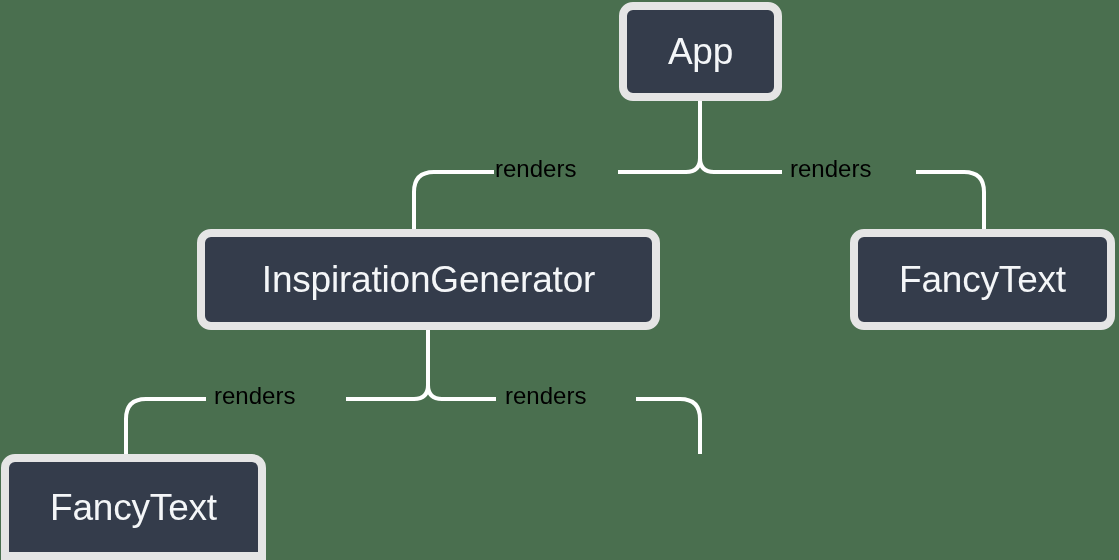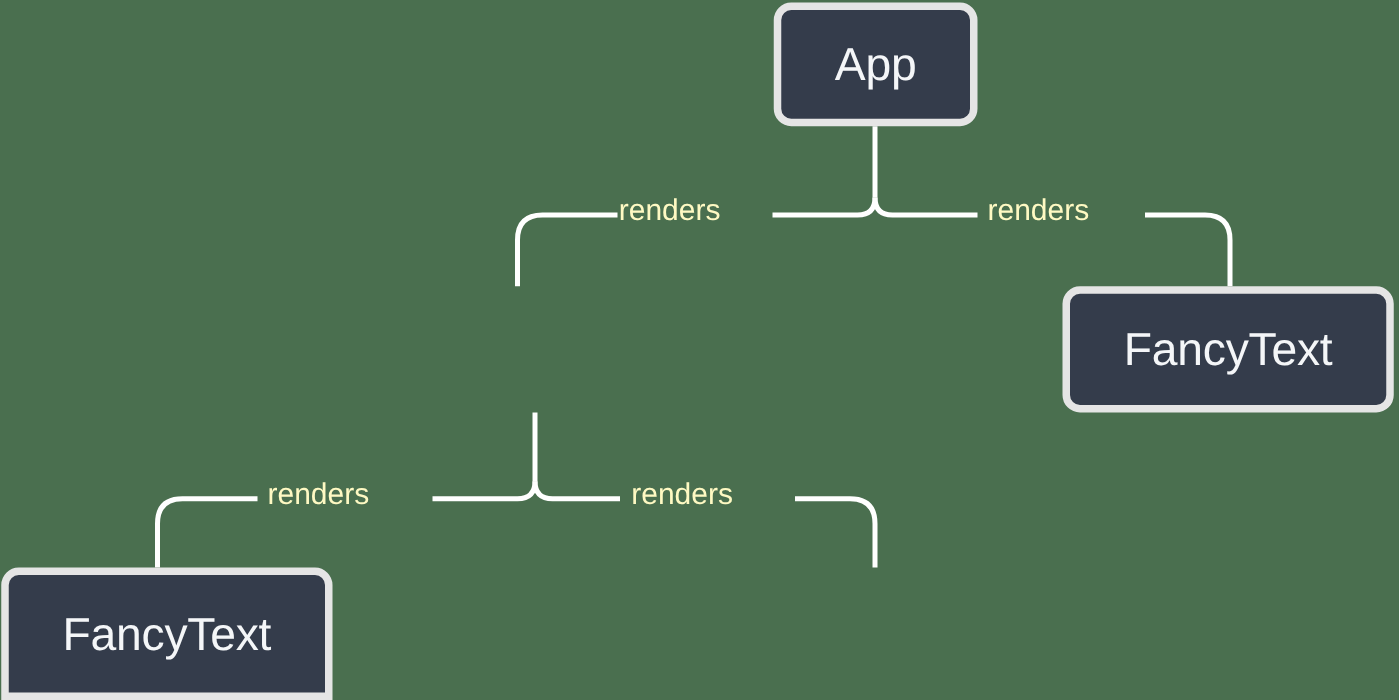--- a/index.html
+++ b/index.html
@@ -24,39 +24,39 @@
     position: absolute;
     left: 0;
     top: 0;
     width: 1119px;
     height: 560px;
   }
   .node-box {
     position: absolute;
     box-sizing: border-box;
     background: #343c4b;
-    border: 6px solid #e5e5e5;
+    border: 8px solid #e5e5e5;
     border-radius: 14px;
     display: flex;
     align-items: center;
     justify-content: center;
     z-index: 3;
   }
   .node-label {
     color: #f4f6f8;
     font-family: "Liberation Sans", sans-serif;
     font-size: 37px;
     font-weight: 400;
     line-height: 1;
     letter-spacing: -0.2px;
     white-space: nowrap;
   }
   .edge-label {
     position: absolute;
-    color: #fef9c3;
+    color: #000000;
     font-family: "Liberation Sans", sans-serif;
     font-size: 24px;
     font-weight: 500;
     line-height: 1;
     white-space: nowrap;
     z-index: 4;
   }
   
   #node-app            { left: 619px; top: 2px;   width: 163px; height: 99px; }
   #node-inspiration    { left: 197px; top: 229px; width: 463px; height: 101px; }
@@ -90,20 +90,23 @@
       <path d="M 428 385 Q 428 399 414 399 L 346 399 M 206 399 L 146 399 Q 126 399 126 419 L 126 454"></path>
 
       <path d="M 428 385 Q 428 399 442 399 L 496 399 M 636 399 L 680 399 Q 700 399 700 419 L 700 454"></path>
     </g>
   </svg>
 
   <div class="node-box" id="node-app">
     <span class="node-label">App</span>
   </div>
 
+  <div class="node-box" id="node-inspiration">
+    <span class="node-label">InspirationGenerator</span>
+  </div>
 
   <div class="node-box" id="node-fancytext-right">
     <span class="node-label">FancyText</span>
   </div>
 
   <div class="node-box" id="node-fancytext-left">
     <span class="node-label">FancyText</span>
   </div>
 
 

